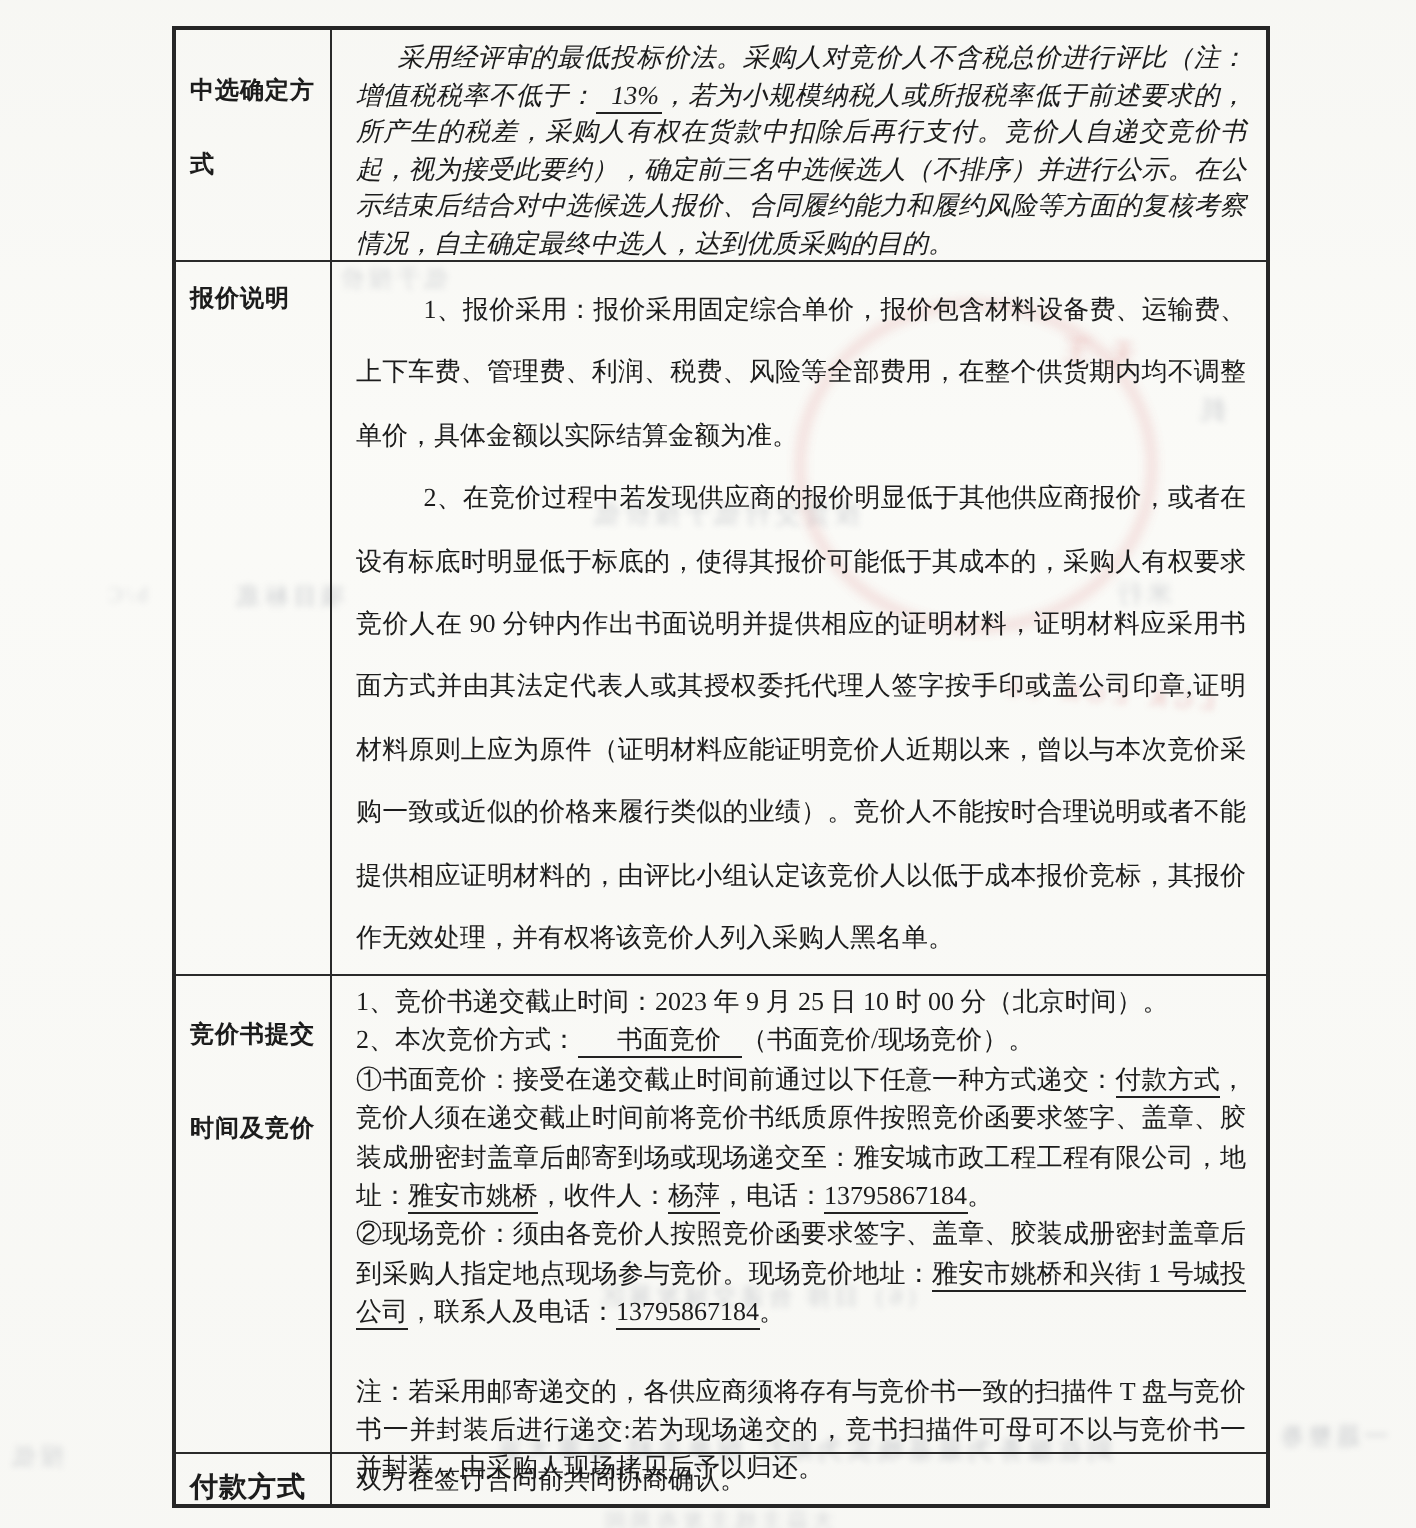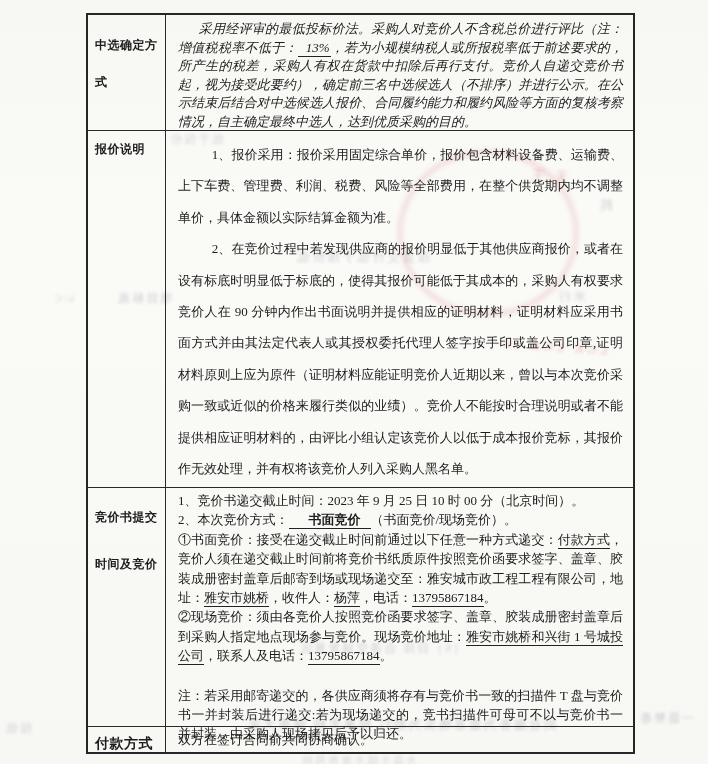--- a/index.html
+++ b/index.html
@@ -48,21 +48,21 @@
   .row-3{height:239px;}
   .row-3 .label-cell{line-height:47px;padding-top:6px;}
   .row-3 .content-cell{line-height:19.4px;padding-top:3px;}
   .row-3 .note{margin-top:20px;}
 
   .row-4{height:26px;}
   .row-4 .label-cell{padding-top:8px;font-size:14px;}
   .row-4 .content-cell{padding-top:4px;}
 
   .u{border-bottom:1.2px solid #222;padding-bottom:1px;}
-  .u-method{border-bottom:1.2px solid #222;padding:0 10px 1px 20px;font-weight:bold;}
+  .u-method{border-bottom:1.2px solid #222;padding:0 10px 1px 20px;}
   .u-rate{border-bottom:1.2px solid #222;padding:0 1px 1px 8px;}
 
   
   .artifact{position:absolute;pointer-events:none;z-index:1;white-space:nowrap;}
   .bleed{
     color:#6f7685;transform:scaleX(-1);
     filter:blur(1.6px);font-size:13px;letter-spacing:2px;
   }
   .stamp-circle{
     left:398px;top:150px;width:172px;height:158px;border-radius:50%;

